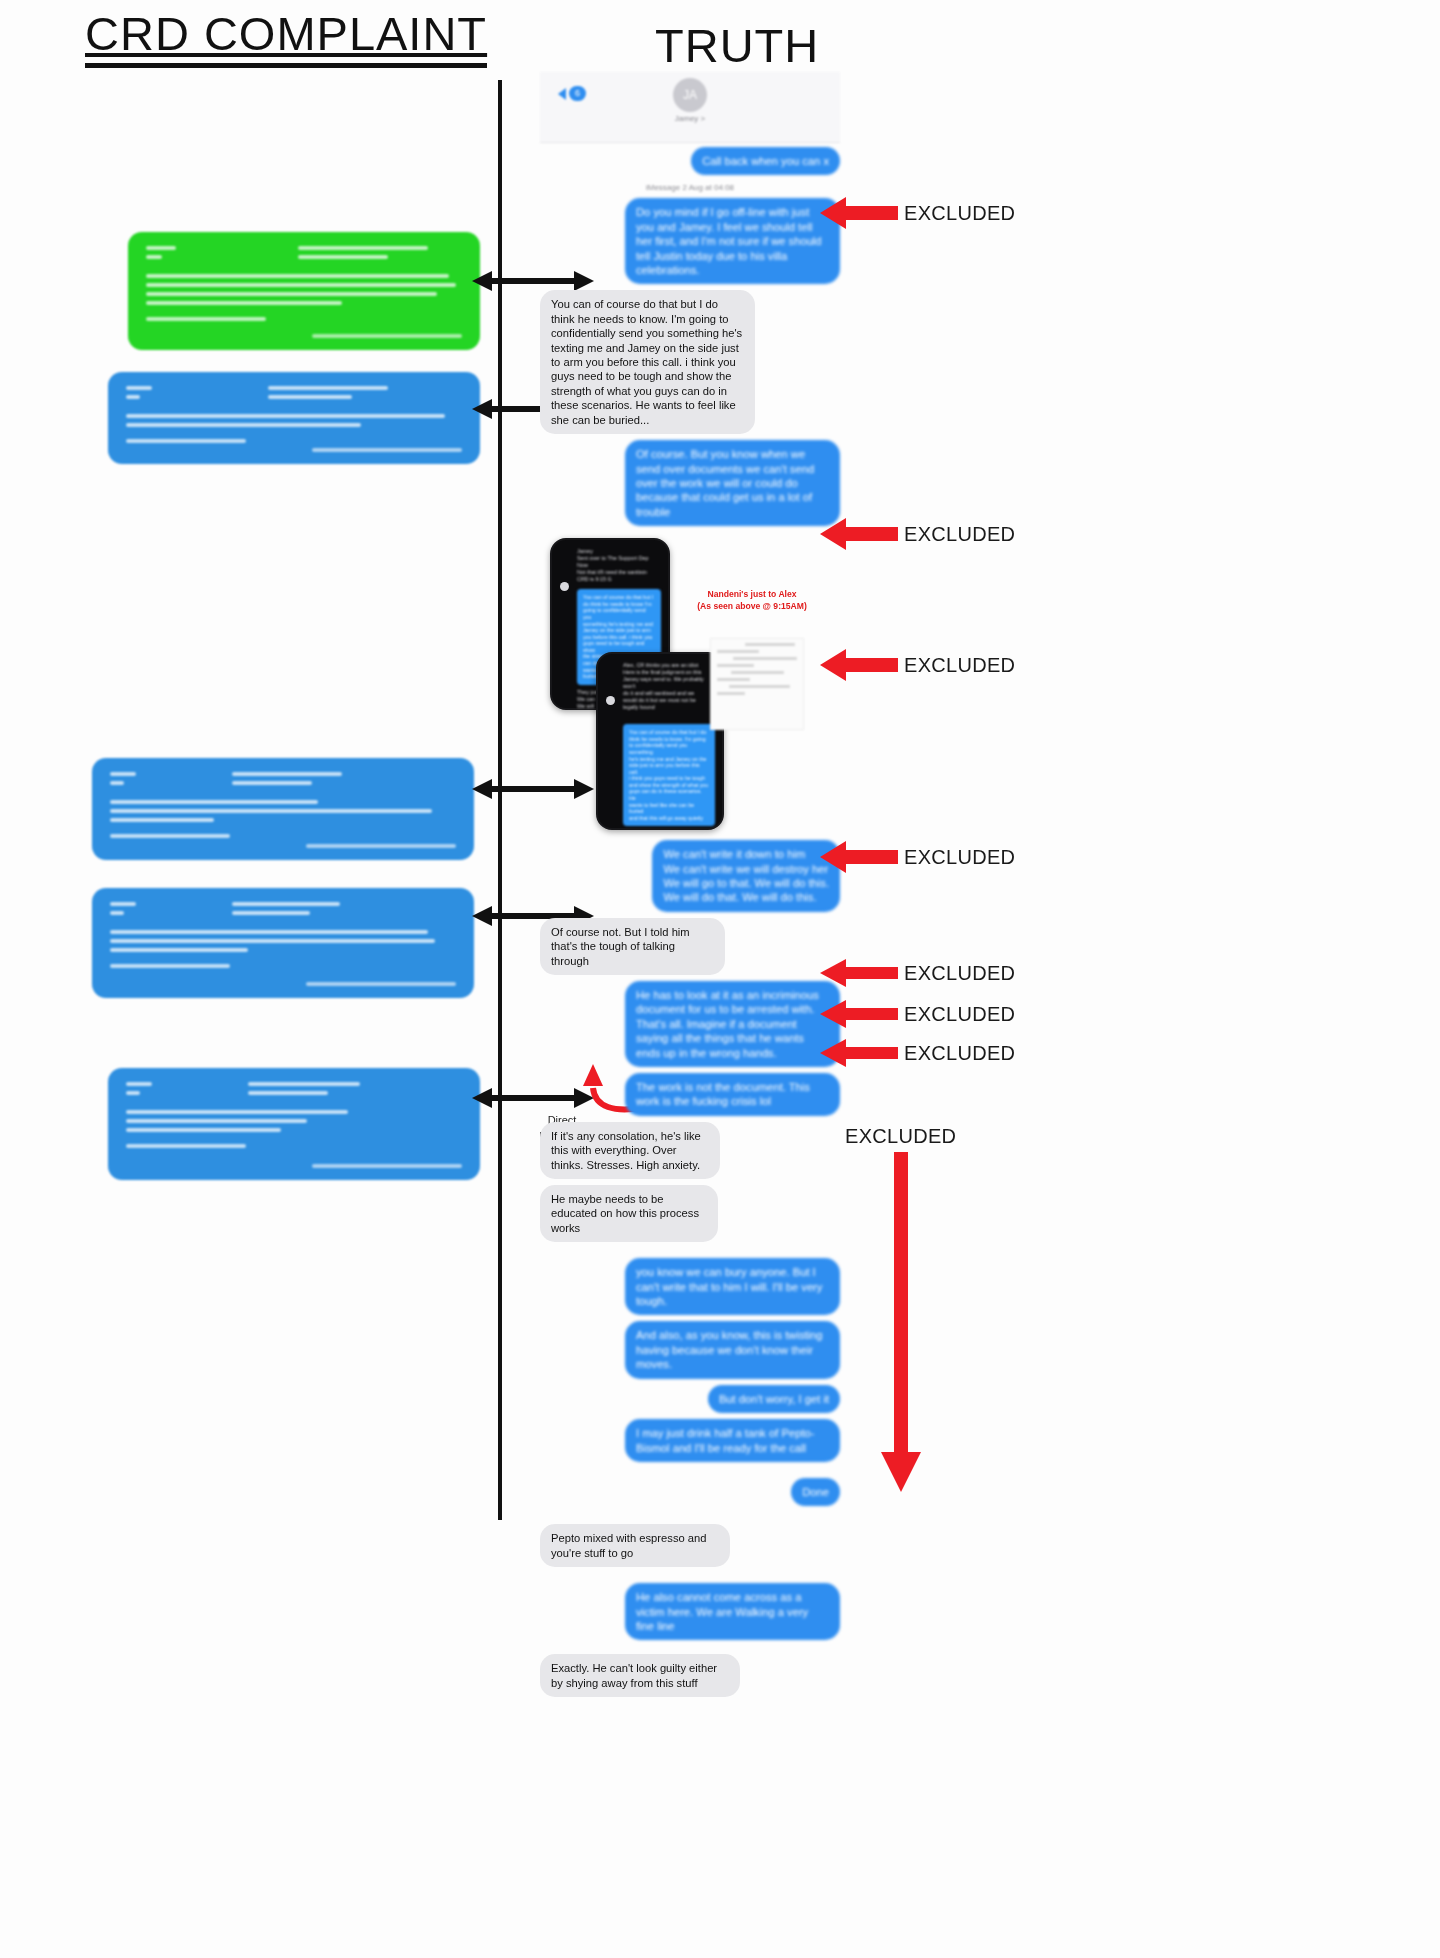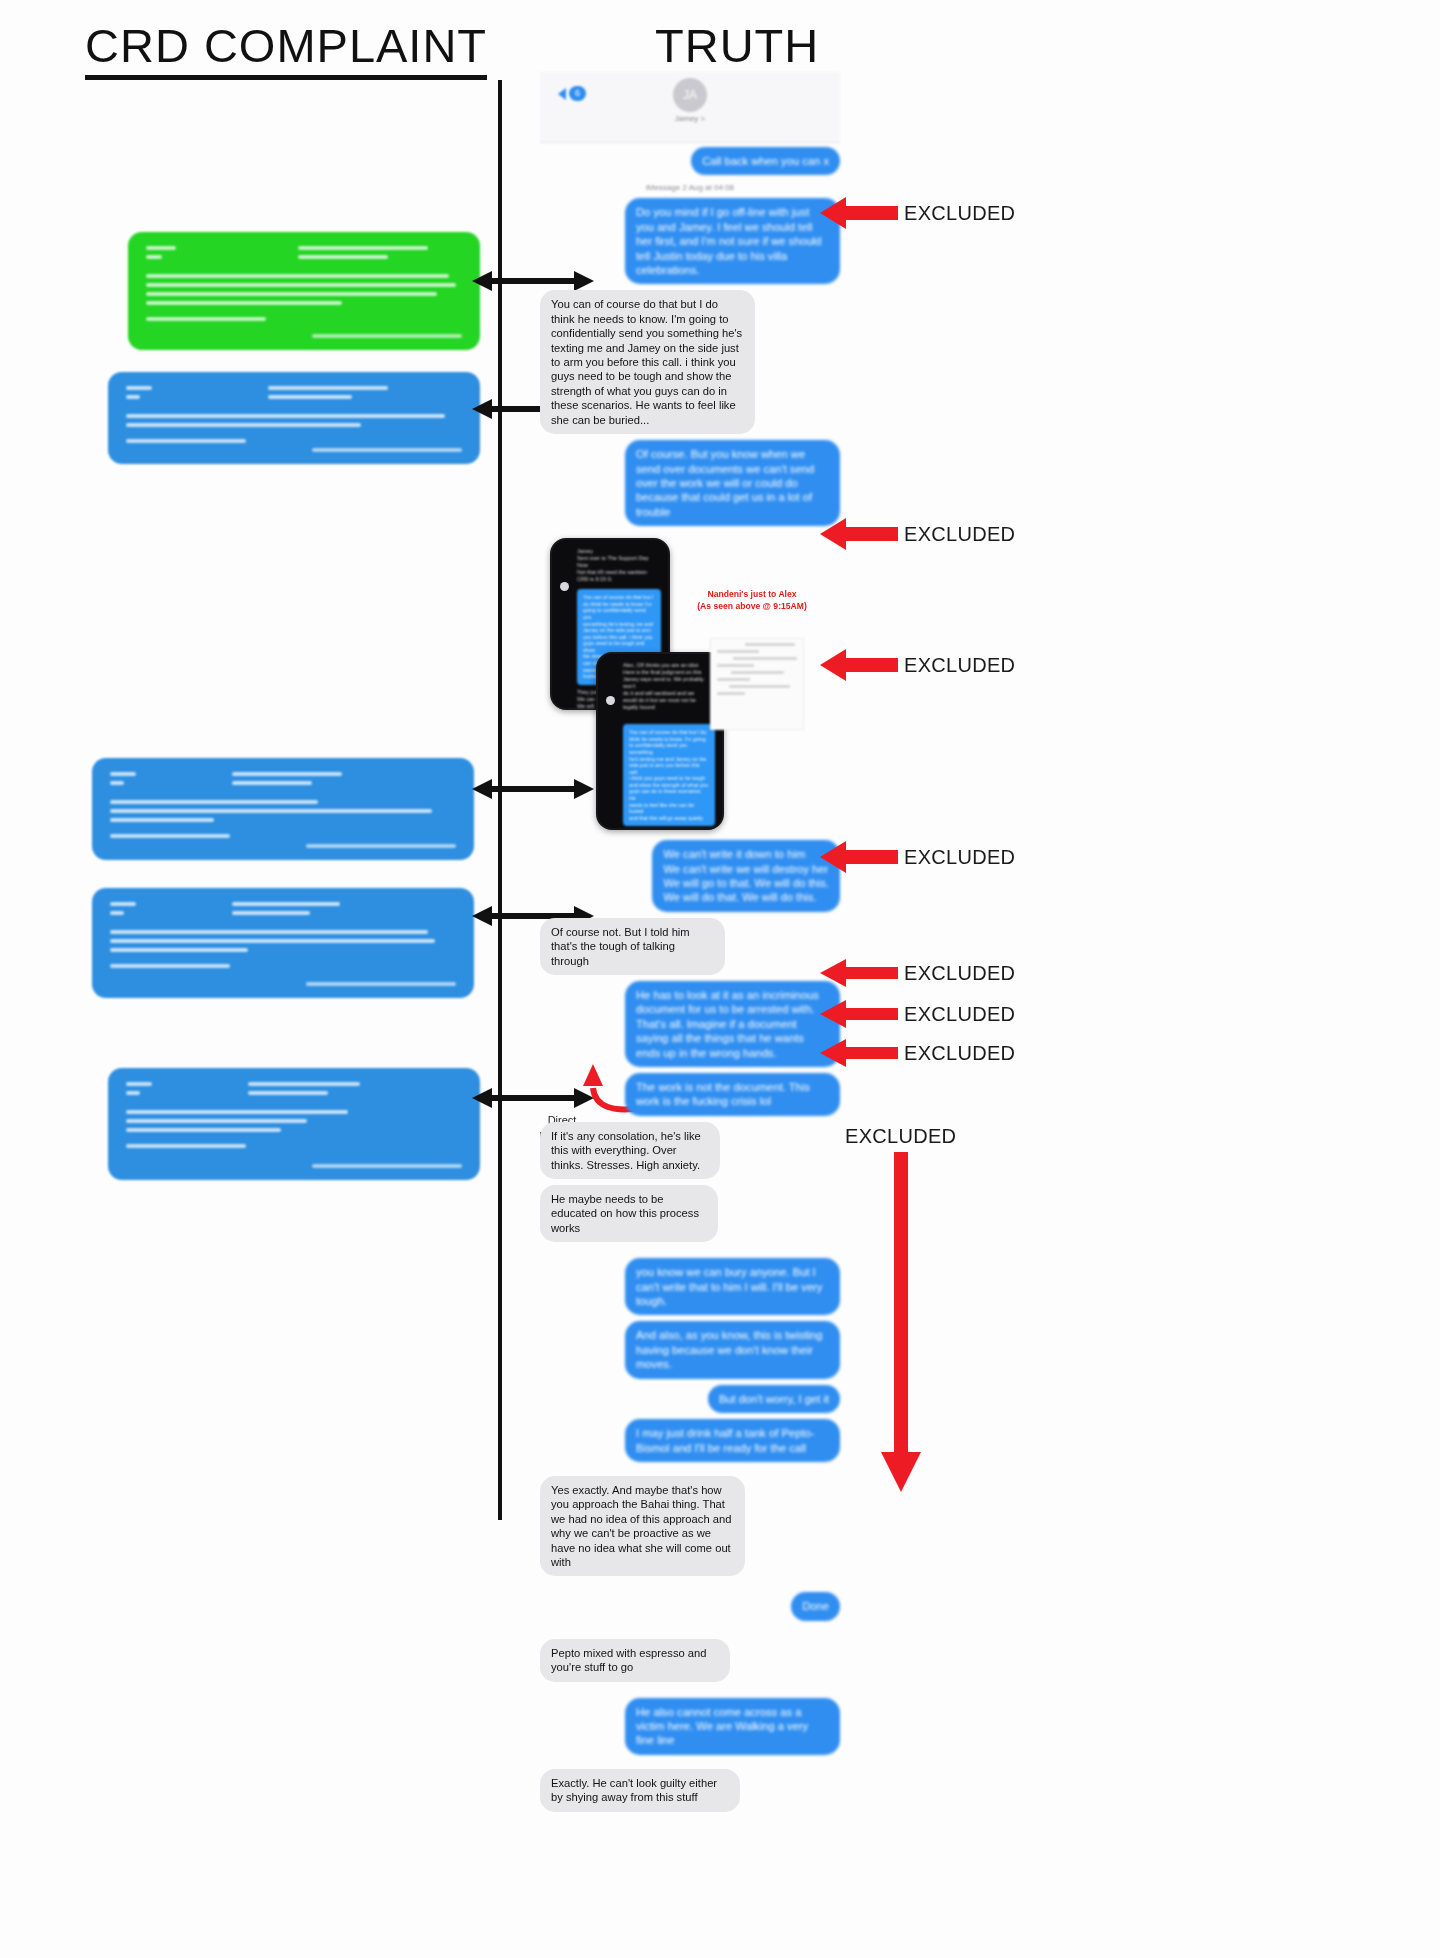--- a/index.html
+++ b/index.html
@@ -17,21 +17,21 @@
   .hdr{
     position:absolute;
     font-size:47px;
     letter-spacing:1px;
     color:#111;
     font-weight:400;
     border-bottom:5px solid #111;
     padding-bottom:2px;
     white-space:nowrap;
   }
-  #hdr-left{left:85px;top:18px;}
+  #hdr-left{left:85px;top:6px;text-decoration:underline;}
   #hdr-right{left:655px;top:18px;}
 
   
   .divider{
     position:absolute;
     left:498px;top:80px;
     width:4px;height:1440px;
     background:#111;
   }
 
@@ -404,21 +404,20 @@
       <div class="bubble b-in" style="max-width:178px;">He maybe needs to be educated on how this process works</div>
 
       <div class="bubble b-out b-blur2" style="margin-top:16px;">you know we can bury anyone. But I can't write that to him I will. I'll be very tough.</div>
 
       <div class="bubble b-out b-blur2">And also, as you know, this is twisting having because we don't know their moves.</div>
 
       <div class="bubble b-out b-blur2" style="max-width:135px;">But don't worry, I get it</div>
 
       <div class="bubble b-out b-blur2">I may just drink half a tank of Pepto-Bismol and I'll be ready for the call</div>
 
-      <div class="bubble b-in" style="max-width:205px;margin-top:14px;">Yes exactly. And maybe that's how you approach the Bahai thing. That we had no idea of this approach and why we can't be proactive as we have no idea what she will come out with</div>
 
       <div class="bubble b-out b-blur2" style="max-width:58px;margin-top:16px;">Done</div>
 
       <div class="bubble b-in" style="max-width:190px;margin-top:18px;">Pepto mixed with espresso and you're stuff to go</div>
 
       <div class="bubble b-out b-blur2" style="margin-top:16px;">He also cannot come across as a victim here. We are Walking a very fine line</div>
 
       <div class="bubble b-in" style="max-width:200px;margin-top:14px;">Exactly. He can't look guilty either by shying away from this stuff</div>
 
     </div>

